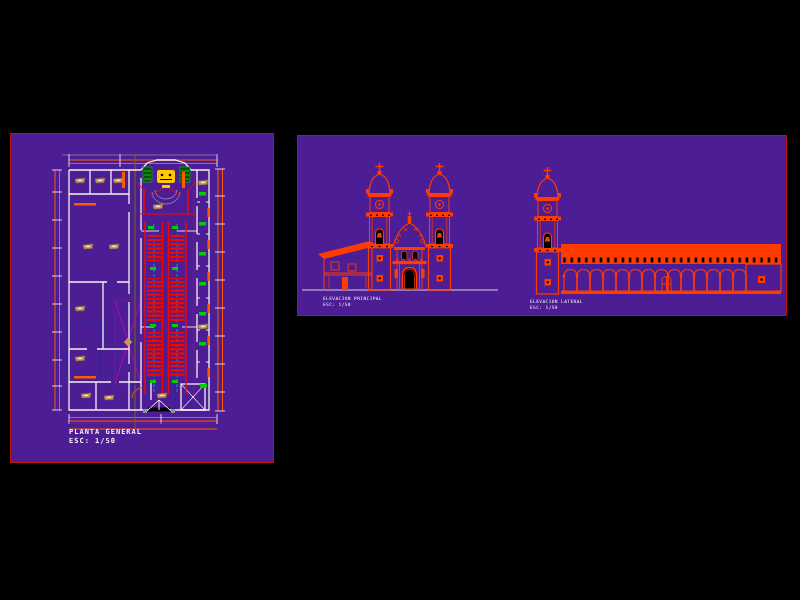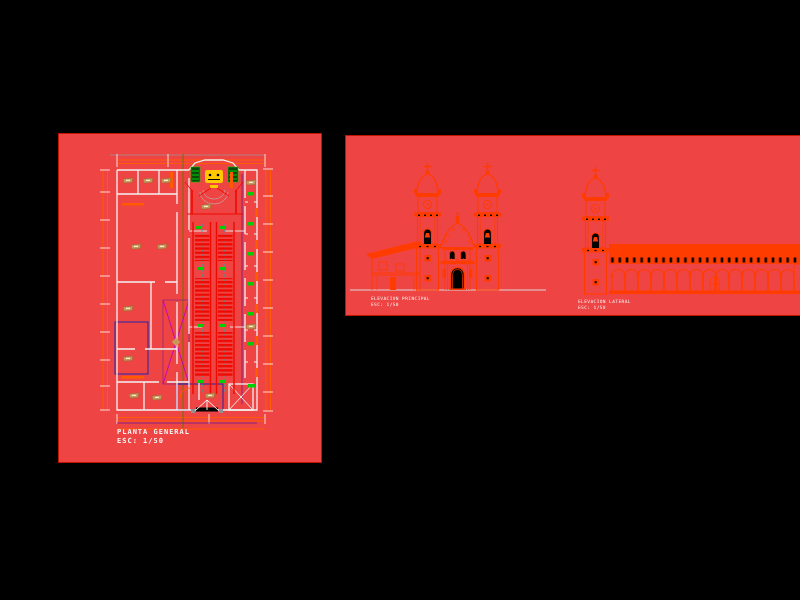--- a/index.html
+++ b/index.html
@@ -1,18 +1,18 @@
 <!DOCTYPE html>
 <html style="--c-bg: #000000; --c-border: #c01400; --c-orange: #ff3c00; --c-dim: #ff5a00; --c-wall: #f2f2f2; --c-gray: #9a9a9a; --c-pew: #ee0a00; --c-green: #00d000; --c-darkgreen: #0c4a0c; --c-yellow: #ffc800; --c-tan: #c89a5a; --c-tandark: #8a6a30; --c-magenta: #c000c0; --c-purple: #7a1f8e; --c-navy: #2424a8; --c-teal: #00b8b8; --c-olive: #707000; --c-text: #f5f5f5;"><head>
 <meta charset="utf-8">
 <style>
   html,body{margin:0;padding:0;background:var(--c-bg,#000);}
   .canvas{position:relative;width:800px;height:600px;background:var(--c-bg,#000);overflow:hidden;
           font-family:"DejaVu Sans Mono","Liberation Mono",monospace;}
-  .sheet{position:absolute;border:1px solid var(--c-border,#c01400);background:#ef4444;margin-left:48px;}
+  .sheet{position:absolute;border:1px solid var(--c-border,#c01400);background:#4c1d95;}
   #plan-sheet{left:10px;top:133px;width:262px;height:328px;}
   #elev-sheet{left:297px;top:135px;width:488px;height:179px;}
   .cad-label{position:absolute;color:var(--c-text,#f5f5f5);white-space:pre;}
   #plan-title{left:58px;top:294px;font-size:7px;line-height:9px;letter-spacing:1px;font-weight:bold;}
   .elev-cap{font-size:4.5px;line-height:6px;letter-spacing:.4px;}
   #cap-front{left:25px;top:160px;}
   #cap-side{left:232px;top:163px;}
   svg{display:block;position:absolute;left:0;top:0;}
 </style>
 </head>

